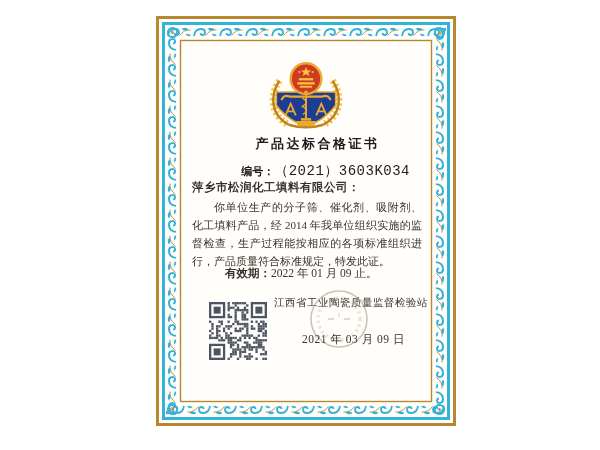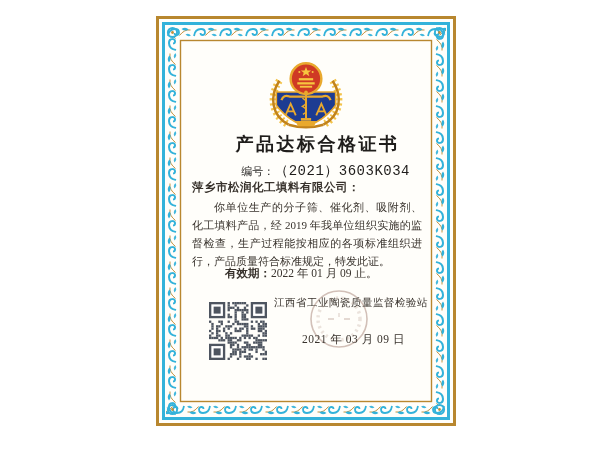--- a/index.html
+++ b/index.html
@@ -10,29 +10,29 @@
   .certificate{
     position:absolute;left:156px;top:16px;width:300px;height:410px;
     background:#fffefa;
   }
   .border-svg{position:absolute;left:0;top:0;width:300px;height:410px;}
   .st-gold{stroke:var(--c-border-gold);}
   .st-cyan{stroke:var(--c-border-cyan);}
   .emblem{position:absolute;left:106px;top:42px;width:88px;height:72px;}
   .cert-title{
     position:absolute;top:116px;left:0;right:0;text-align:center;
-    font-size:18px;font-weight:bold;letter-spacing:2.5px;color:var(--c-title);
+    font-size:13px;font-weight:bold;letter-spacing:2.5px;color:var(--c-title);
     line-height:24px;
     padding-left:23px;
   }
   .serial-line{
     position:absolute;top:146px;right:46px;font-size:11px;color:var(--c-title);
     white-space:nowrap;
   }
-  .serial-line .lbl{font-weight:normal;}
+  .serial-line .lbl{font-weight:bold;}
   .serial-line .num{font-family:Liberation Mono, monospace;font-size:14px;letter-spacing:0.5px;}
   .recipient{
     position:absolute;top:164px;left:36px;font-size:11.5px;font-weight:bold;
     color:var(--c-body);letter-spacing:0.5px;white-space:nowrap;
   }
   .body-par{
     position:absolute;top:182px;left:36px;width:230px;
     font-size:11px;line-height:18px;text-align:justify;text-indent:2em;
     color:var(--c-body);margin:0;
   }
@@ -144,21 +144,21 @@
   </svg>
 
   <div class="cert-title">产品达标合格证书</div>
 
   <div class="serial-line">
     <span class="lbl">编号：</span><span class="num">（2021）3603K034</span>
   </div>
 
   <div class="recipient">萍乡市松润化工填料有限公司：</div>
 
-  <p class="body-par">你单位生产的分子筛、催化剂、吸附剂、化工填料产品，经 2019 年我单位组织实施的监督检查，生产过程能按相应的各项标准组织进行，产品质量符合标准规定，特发此证。</p>
+  <p class="body-par">你单位生产的分子筛、催化剂、吸附剂、化工填料产品，经 2014 年我单位组织实施的监督检查，生产过程能按相应的各项标准组织进行，产品质量符合标准规定，特发此证。</p>
 
   <div class="validity-line">
     <span class="lbl">有效期：</span><span>2022 年 01 月 09 止。</span>
   </div>
 
   <svg class="stamp" viewBox="0 0 62 62">
     <circle cx="31" cy="31" r="28" fill="none" stroke="var(--c-stamp)" stroke-width="1.6"></circle>
     <circle cx="31" cy="31" r="21" fill="none" stroke="var(--c-stamp)" stroke-width="3.5" stroke-dasharray="2.2 3.4" opacity="0.45"></circle>
     <path d="M20,31 H26 M36,31 H42" stroke="var(--c-stamp)" stroke-width="1.6" opacity="0.8"></path>
     <path d="M31,25 V29" stroke="var(--c-stamp)" stroke-width="1.4" opacity="0.6"></path>

